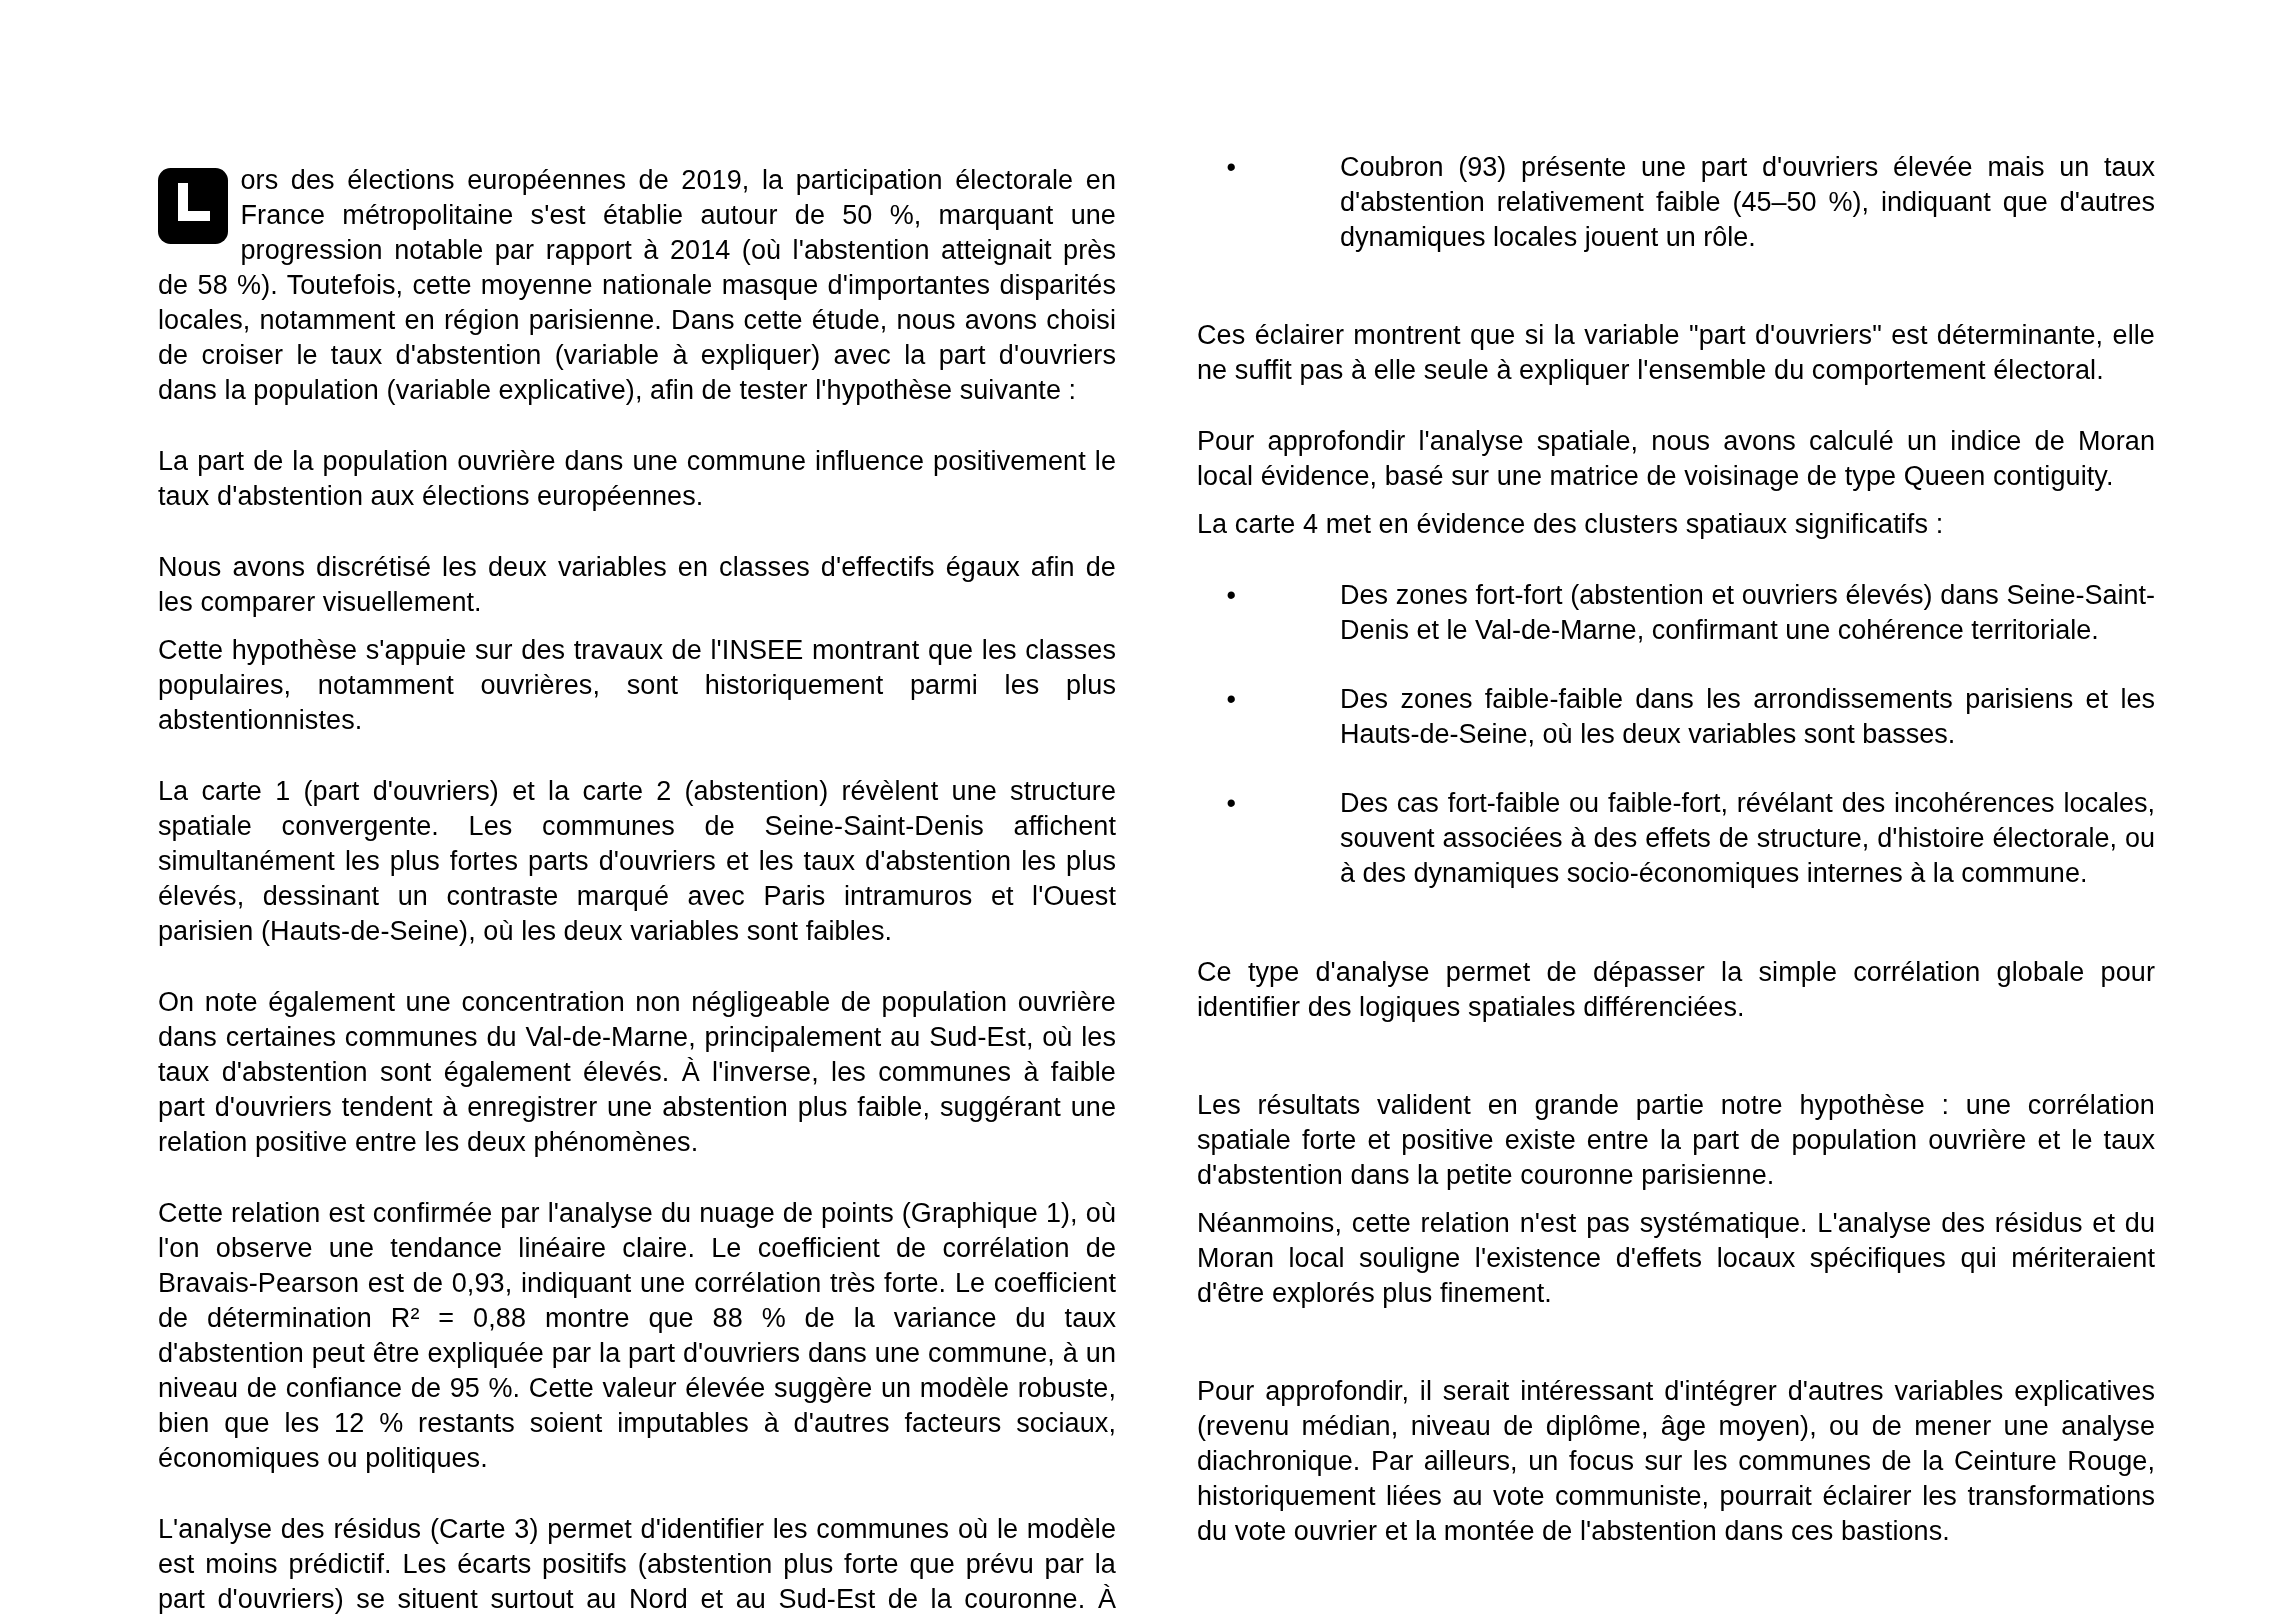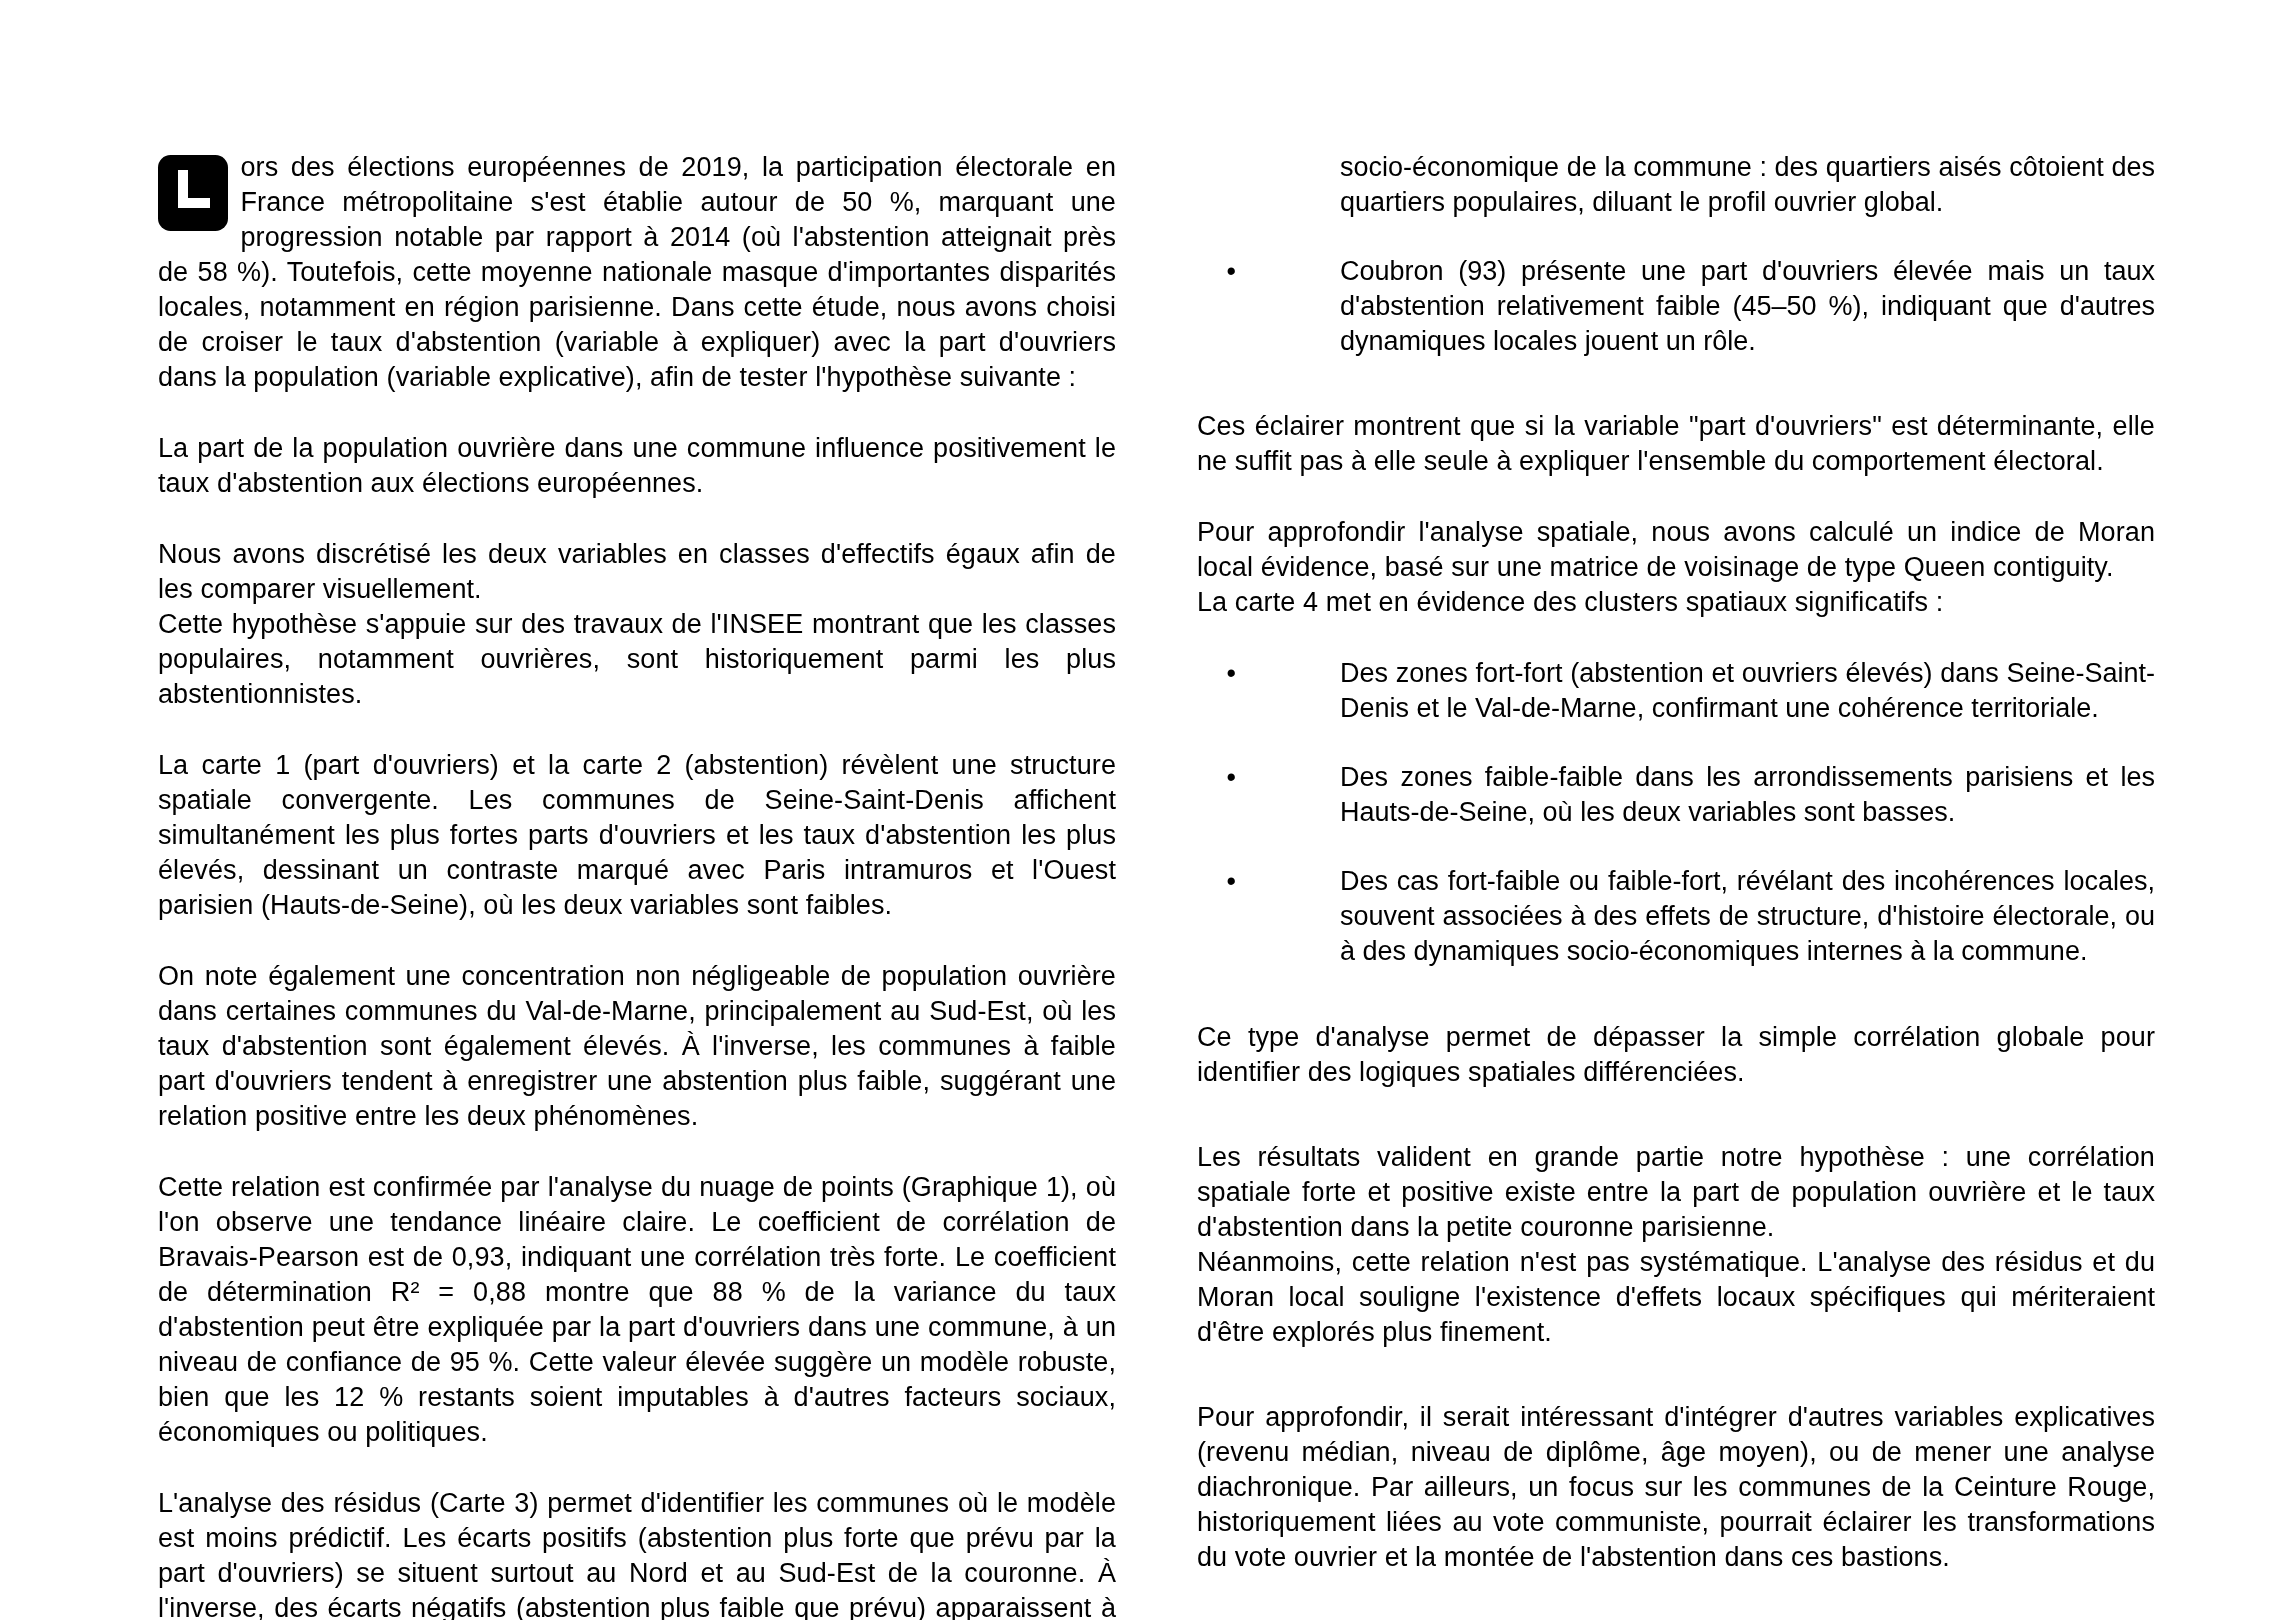--- a/index.html
+++ b/index.html
@@ -22,21 +22,21 @@
     left: 158px;
     top: 150px;
     width: 1997px;
     display: flex;
     gap: 81px;
   }
   .col {
     width: 958px;
   }
   p.para {
-    margin: 0 0 36px 0;
+    margin: 13px 0 36px 0;
     font-size: 27px;
     line-height: 35px;
     text-align: justify;
     text-justify: inter-word;
     hyphens: none;
     letter-spacing: 0.1px;
   }
   p.tight {
     margin-bottom: 0;
   }
@@ -127,23 +127,20 @@
 
       <p class="para">Cette relation est confirmée par l'analyse du nuage de points (Graphique 1), où l'on observe une tendance linéaire claire. Le coefficient de corrélation de Bravais-Pearson est de 0,93, indiquant une corrélation très forte. Le coefficient de détermination R² = 0,88 montre que 88 % de la variance du taux d'abstention peut être expliquée par la part d'ouvriers dans une commune, à un niveau de confiance de 95 %. Cette valeur élevée suggère un modèle robuste, bien que les 12 % restants soient imputables à d'autres facteurs sociaux, économiques ou politiques.</p>
 
       <p class="para">L'analyse des résidus (Carte 3) permet d'identifier les communes où le modèle est moins prédictif. Les écarts positifs (abstention plus forte que prévu par la part d'ouvriers) se situent surtout au Nord et au Sud-Est de la couronne. À l'inverse, des écarts négatifs (abstention plus faible que prévu) apparaissent à l'Ouest et au Sud de Paris.</p>
 
     </div>
 
     <div class="col">
 
       <ul class="bullets">
-        <li style="padding-left:143px;">
-          <span>socio-économique de la commune : des quartiers aisés côtoient des quartiers populaires, diluant le profil ouvrier global.</span>
-        </li>
         <li>
           <span class="dot">•</span>
           <span>Coubron (93) présente une part d'ouvriers élevée mais un taux d'abstention relativement faible (45–50 %), indiquant que d'autres dynamiques locales jouent un rôle.</span>
         </li>
       </ul>
 
       <div class="spacer-sm"></div>
 
       <p class="para">Ces éclairer montrent que si la variable "part d'ouvriers" est déterminante, elle ne suffit pas à elle seule à expliquer l'ensemble du comportement électoral.</p>
 

